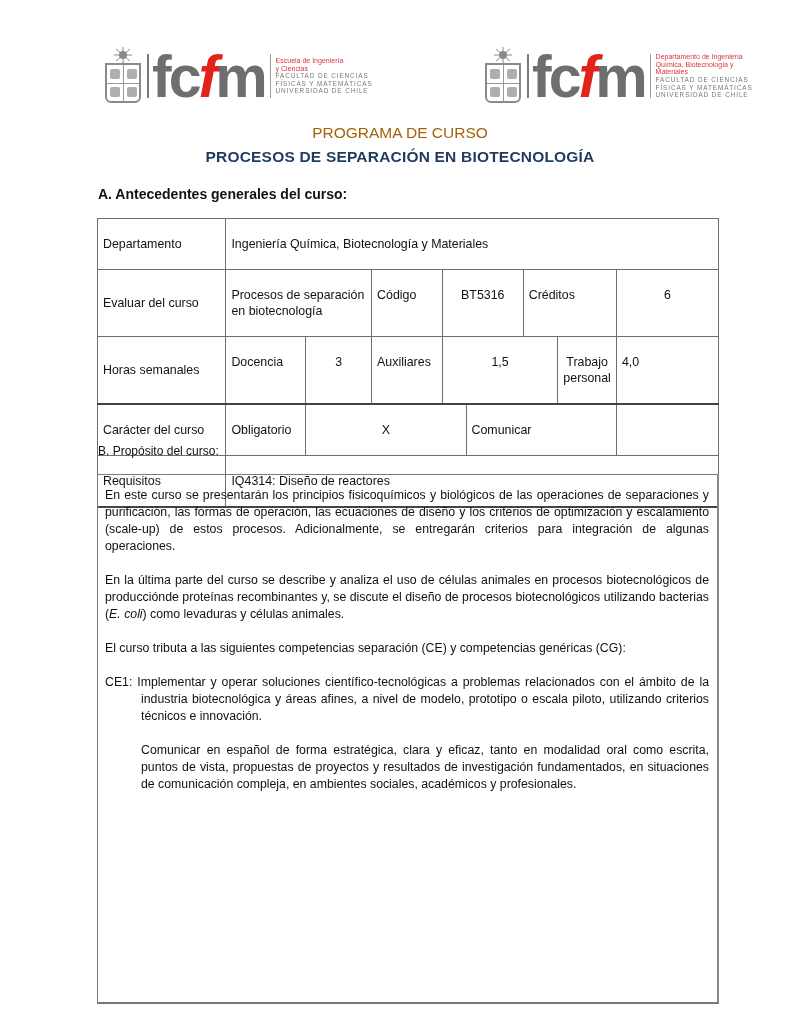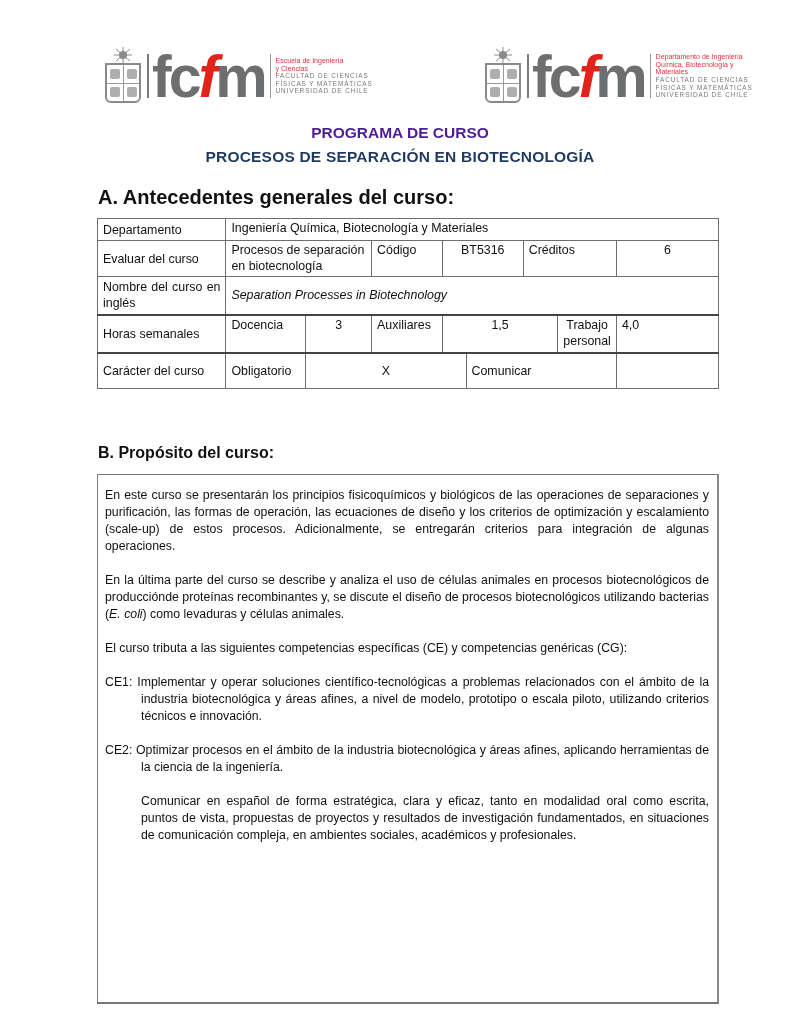--- a/index.html
+++ b/index.html
@@ -18,29 +18,29 @@
   .crest .q { position: absolute; width: 10px; height: 10px; background: #9a9a9a; border-radius: 2px; opacity: 0.8; }
   .bar { width: 2px; height: 44px; background: #7a7a7a; margin: 0 3px 0 5px; }
   .fcfm { font-family: "Liberation Sans", sans-serif; font-size: 59px; font-weight: bold; color: #6d6e70; letter-spacing: -3px; line-height: 1; margin-top: 2px; }
   .fcfm .red { color: #e2231a; font-style: italic; }
   .bar2 { width: 1px; height: 44px; background: #9a9a9a; margin: 0 5px; }
   .logo-text { font-size: 6.4px; line-height: 7.6px; }
   .logo-text .red-line { color: #d9333f; font-size: 7px; }
   .logo-text .grey-line { color: #777; letter-spacing: 0.9px; text-transform: uppercase; }
 
   
-  .title1 { position: absolute; top: 124px; left: 0; width: 800px; text-align: center; font-size: 15.5px; font-weight: bold; color: #4c1d95; }
+  .title1 { position: absolute; top: 124px; left: 0; width: 800px; text-align: center; font-size: 15.5px; font-weight: normal; color: #a16207; }
   .title2 { position: absolute; top: 148px; left: 0; width: 800px; text-align: center; font-size: 15.5px; font-weight: bold; color: #1f3a5f; letter-spacing: 0.2px; }
 
-  .section-a { position: absolute; top: 186px; left: 98px; font-size: 20px; font-weight: bold; }
-  .section-b { position: absolute; top: 444px; left: 98px; font-size: 16px; font-weight: bold; }
+  .section-a { position: absolute; top: 186px; left: 98px; font-size: 14px; font-weight: bold; }
+  .section-b { position: absolute; top: 444px; left: 98px; font-size: 12px; font-weight: normal; }
 
   
   .info-table { position: absolute; top: 218px; left: 97px; width: 622px; border-collapse: collapse; font-size: 12.4px; }
-  .info-table td { border: 1px solid #6e6e6e; padding: 1px 5px; vertical-align: top; line-height: 16px; }
+  .info-table td { border: 1px solid #6e6e6e; padding: 17px 5px; vertical-align: top; line-height: 16px; }
   .info-table td.lbl { width: 130px; vertical-align: middle; }
   .info-table td.mid { vertical-align: middle; }
   .info-table td.center { text-align: center; }
   .info-table td.just { text-align: justify; text-align-last: justify; }
   .info-table tr.r1 td { height: 22px; }
   .info-table tr.r2 td { height: 36px; }
   .info-table tr.r3 td { height: 38px; border-bottom: 2px solid #444; }
   .info-table tr.r4 td { height: 38px; border-bottom: 2px solid #444; }
   .info-table tr.r5 td { height: 36px; vertical-align: middle; }
   .info-table tr.r6 td { height: 36px; vertical-align: middle; border-bottom: 2px solid #444; }
@@ -141,52 +141,49 @@
     <td colspan="9">Ingeniería Química, Biotecnología y Materiales</td>
   </tr>
   <tr class="r2">
     <td class="lbl">Evaluar del curso</td>
     <td colspan="2">Procesos de separación en biotecnología</td>
     <td colspan="2">Código</td>
     <td colspan="2" class="center">BT5316</td>
     <td colspan="2">Créditos</td>
     <td class="center">6</td>
   </tr>
-  <tr class="r3">
-    <td class="lbl just">Nombre del curso en inglés</td>
-    <td colspan="9" class="mid italic">Separation Processes in Biotechnology</td>
-  </tr>
   <tr class="r4">
     <td class="lbl">Horas semanales</td>
     <td>Docencia</td>
     <td class="center">3</td>
     <td colspan="2">Auxiliares</td>
     <td colspan="3" class="center">1,5</td>
     <td class="center">Trabajo personal</td>
     <td>4,0</td>
   </tr>
   <tr class="r5">
     <td class="lbl">Carácter del curso</td>
     <td>Obligatorio</td>
     <td colspan="4" class="center">X</td>
     <td colspan="3">Comunicar</td>
     <td></td>
   </tr>
+  <tr class="r6">
+    <td class="lbl">Requisitos</td>
+    <td colspan="9">IQ4314: Diseño de reactores</td>
+  </tr>
 </tbody>
   </table>
 
 <div class="section-b">B. Propósito del curso:</div>
 
 <div class="purpose-box">
   <p>En este curso se presentarán los principios fisicoquímicos y biológicos de las operaciones de separaciones y purificación, las formas de operación, las ecuaciones de diseño y los criterios de optimización y escalamiento (scale-up) de estos procesos. Adicionalmente, se entregarán criterios para integración de algunas operaciones.</p>
   <p><span>En la última parte del curso se describe y analiza el uso de células animales en procesos biotecnológicos de producciónde proteínas recombinantes y, se discute el diseño de procesos biotecnológicos utilizando bacterias (</span><em>E. coli</em><span>) como levaduras y células animales.</span></p>
-  <p>El curso tributa a las siguientes competencias específicas (CE) y competencias genéricas (CG):</p>
+  <p>El curso tributa a las siguientes competencias separación (CE) y competencias genéricas (CG):</p>
 
   <div class="comp">
     <div class="body-hang"><span>CE1:</span> <span>Implementar y operar soluciones científico-tecnológicas a problemas relacionados con el ámbito de la industria biotecnológica y áreas afines, a nivel de modelo, prototipo o escala piloto, utilizando criterios técnicos e innovación.</span></div>
-  </div>
-  <div class="comp">
-    <div class="body-hang"><span>CE2:</span> <span>Optimizar procesos en el ámbito de la industria biotecnológica y áreas afines, aplicando herramientas de la ciencia de la ingeniería.</span></div>
   </div>
   <div class="comp">
     <div class="cg-body">Comunicar en español de forma estratégica, clara y eficaz, tanto en modalidad oral como escrita, puntos de vista, propuestas de proyectos y resultados de investigación fundamentados, en situaciones de comunicación compleja, en ambientes sociales, académicos y profesionales.</div>
   </div>
 </div>
 
 </body></html>

